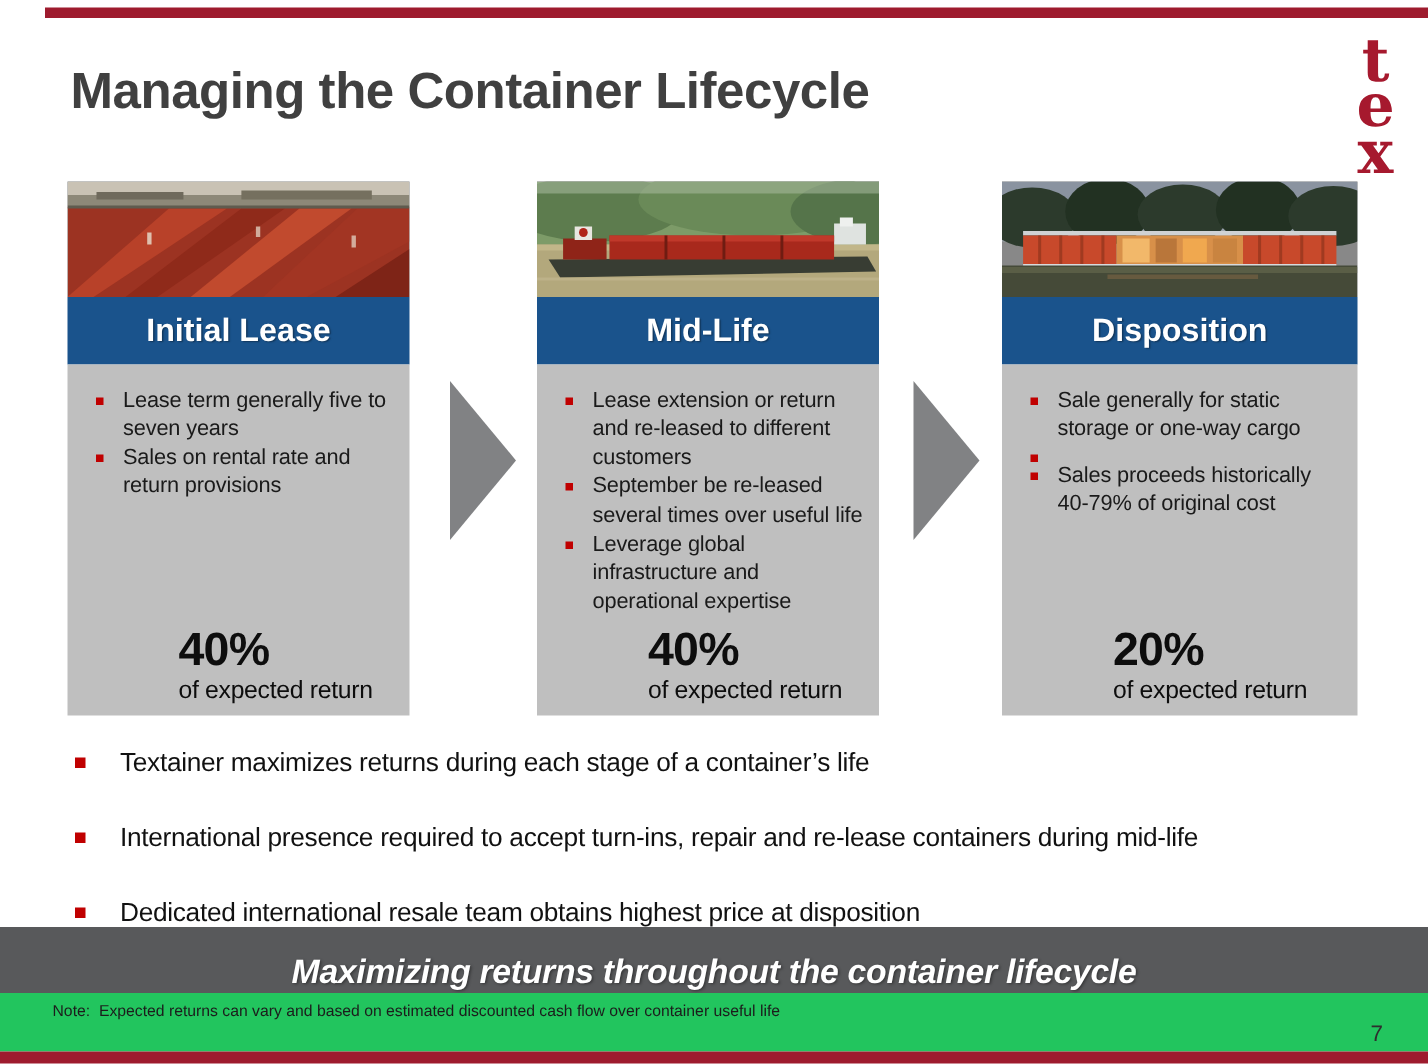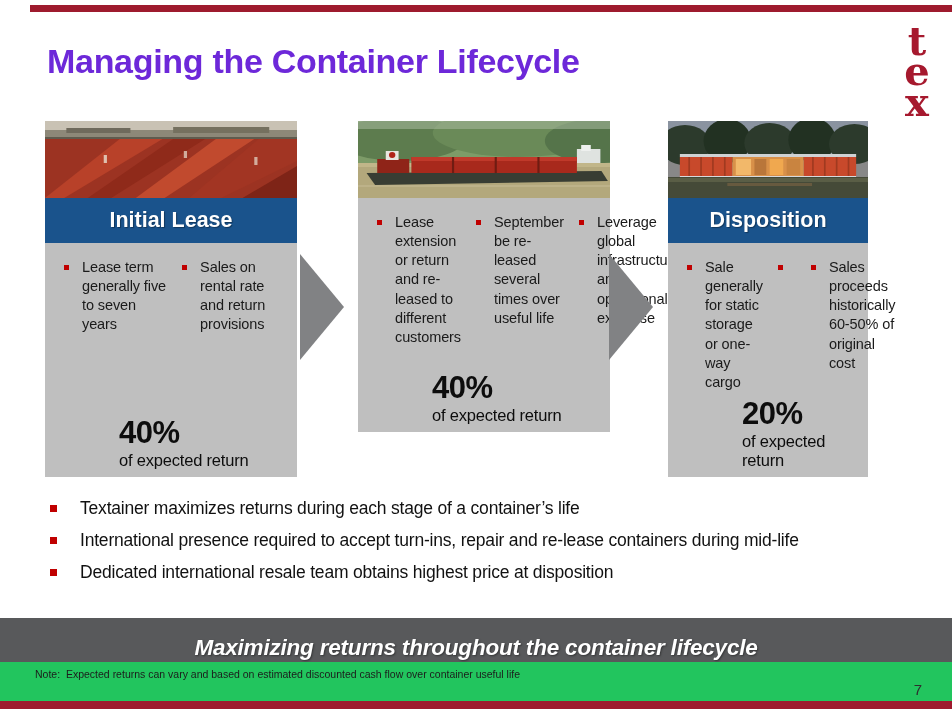--- a/index.html
+++ b/index.html
@@ -11,48 +11,48 @@
   }
   .slide { position: relative; width: 952px; height: 709px; background: #ffffff; }
 
   
   .top-rule { position: absolute; left: 30px; right: 0; top: 5px; height: 7px; background: #9e1b2e; }
   .bottom-rule { position: absolute; left: 0; right: 0; bottom: 0; height: 8px; background: #9e1b2e; }
 
   
   .slide-title {
     position: absolute; left: 47px; top: 42px;
-    font-size: 34px; font-weight: 700; color: #6d28d9;
+    font-size: 34px; font-weight: 700; color: #404040;
     letter-spacing: -0.3px; white-space: nowrap;
   }
 
   
   .logo {
     position: absolute; right: 14px; top: 26px; width: 42px;
     text-align: center; color: #a6192e;
     font-family: "DejaVu Serif", "Liberation Serif", serif;
     font-weight: 700; font-size: 40px; line-height: 0.76;
   }
   .logo span { display: block; }
 
   
-  .stage { position: absolute; top: 121px; width: 252px; height: 356px; }
+  .stage { position: absolute; top: 121px; width: 228px; height: 356px; }
   .stage.c1 { left: 45px; }
   .stage.c2 { left: 358px; }
-  .stage.c3 { left: 668px; width: 200px; }
+  .stage.c3 { left: 668px; width: 237px; }
   .photo { width: 100%; height: 77px; overflow: hidden; background: #888; }
   .photo svg { display: block; width: 100%; height: 77px; }
   .stage-header {
     height: 45px; background: #1a538c; color: #ffffff;
     display: flex; align-items: center; justify-content: center;
     font-size: 21.5px; font-weight: 700;
     text-shadow: 1px 1px 1px rgba(0,0,0,0.35);
   }
   .stage-body { position: relative; height: 234px; background: #bfbfbf; padding: 15px 10px 0 17px; }
-  .stage-bullets { display: flex; flex-direction: row; gap: 13px; }
+  .stage-bullets { display: flex; flex-direction: column; }
   .sbullet { display: flex; align-items: flex-start; }
   .sq {
     flex: 0 0 auto; width: 5px; height: 5px; background: #c00000;
     margin: 7px 13px 0 2px;
   }
   .sbullet .txt { font-size: 14.5px; line-height: 1.32; color: #1a1a1a; letter-spacing: -0.1px; }
   .percent-block { position: absolute; left: 30px; bottom: 7px; margin-left: 44px; }
   .pct { font-size: 31px; font-weight: 700; color: #0d0d0d; line-height: 1; letter-spacing: -0.5px; }
   .pct-label { font-size: 16.5px; font-weight: 400; color: #0d0d0d; margin-top: 3px; letter-spacing: -0.2px; }
 
@@ -60,21 +60,21 @@
   .flow-arrow {
     position: absolute; top: 254px; width: 0; height: 0;
     border-left: 44px solid #818284;
     border-top: 53px solid transparent;
     border-bottom: 53px solid transparent;
   }
   .flow-arrow.a1 { left: 300px; }
   .flow-arrow.a2 { left: 609px; }
 
   
-  .summary { position: absolute; left: 50px; top: 498px; display: flex; flex-direction: column; gap: 11px; }
+  .summary { position: absolute; left: 50px; top: 498px; display: flex; flex-direction: column; gap: 29px; }
   .summary .row { display: flex; align-items: flex-start; }
   .summary .sq2 { flex: 0 0 auto; width: 7px; height: 7px; background: #c00000; margin: 7px 23px 0 0; }
   .summary .txt { font-size: 17.5px; color: #111111; letter-spacing: -0.2px; white-space: nowrap; }
 
   
   .banner {
     position: absolute; left: 0; right: 0; top: 618px; height: 59px;
     background: #58595b; color: #ffffff;
     display: flex; align-items: center; justify-content: center;
     font-size: 22.5px; font-weight: 700; font-style: italic;
@@ -165,20 +165,21 @@
         <rect x="50" y="36" width="155" height="4" fill="#c0392a"></rect>
         <rect x="88" y="36" width="2" height="16" fill="#6f1c12"></rect>
         <rect x="128" y="36" width="2" height="16" fill="#6f1c12"></rect>
         <rect x="168" y="36" width="2" height="16" fill="#6f1c12"></rect>
         <rect x="18" y="38" width="30" height="14" fill="#8f2418"></rect>
         <rect x="26" y="30" width="12" height="9" fill="#e8e6e0"></rect>
         <circle cx="32" cy="34" r="3" fill="#b02318"></circle>
         <rect y="64" width="236" height="2" fill="#c2b78e" opacity="0.7"></rect>
       </svg>
     </div>
+    <div class="stage-header">Mid-Life</div>
     <div class="stage-body">
       <div class="stage-bullets">
         <div class="sbullet">
           <span class="sq"></span>
           <span class="txt">Lease extension or return and re-leased to different customers</span>
         </div>
         <div class="sbullet">
           <span class="sq"></span>
           <span class="txt">September be re-leased several times over useful life</span>
         </div>
@@ -233,21 +234,21 @@
       <div class="stage-bullets">
         <div class="sbullet">
           <span class="sq"></span>
           <span class="txt">Sale generally for static storage or one-way cargo</span>
         </div>
         <div class="sbullet">
           <span class="sq"></span>
         </div>
         <div class="sbullet">
           <span class="sq"></span>
-          <span class="txt">Sales proceeds historically 60-50% of original cost</span>
+          <span class="txt">Sales proceeds historically 40-79% of original cost</span>
         </div>
       </div>
       <div class="percent-block">
         <div class="pct">20%</div>
         <div class="pct-label">of expected return</div>
       </div>
     </div>
   </div>
 
   <div class="summary">

